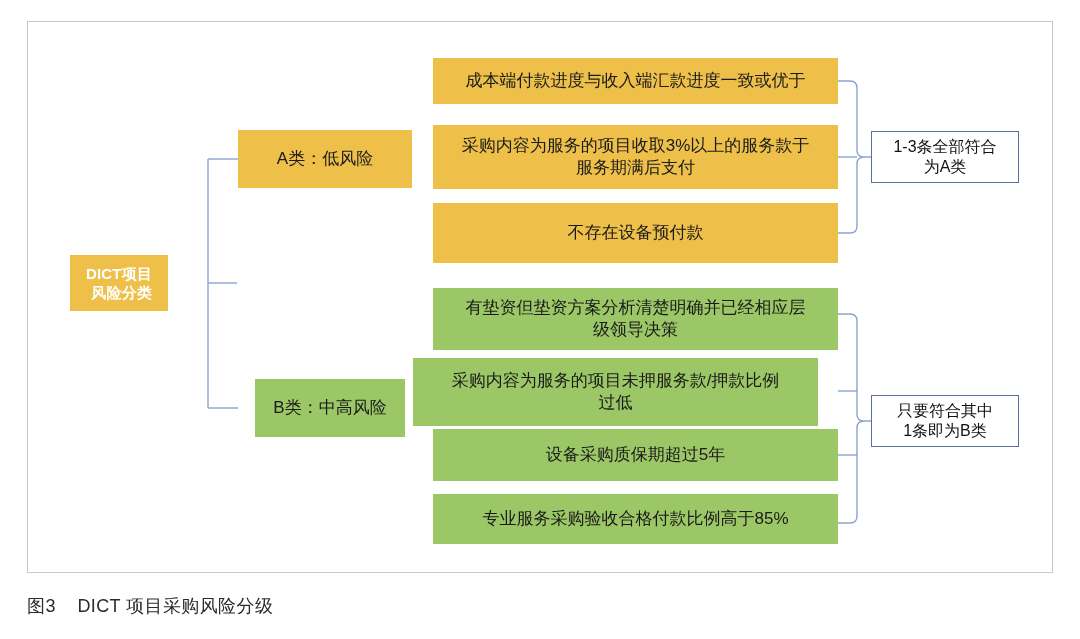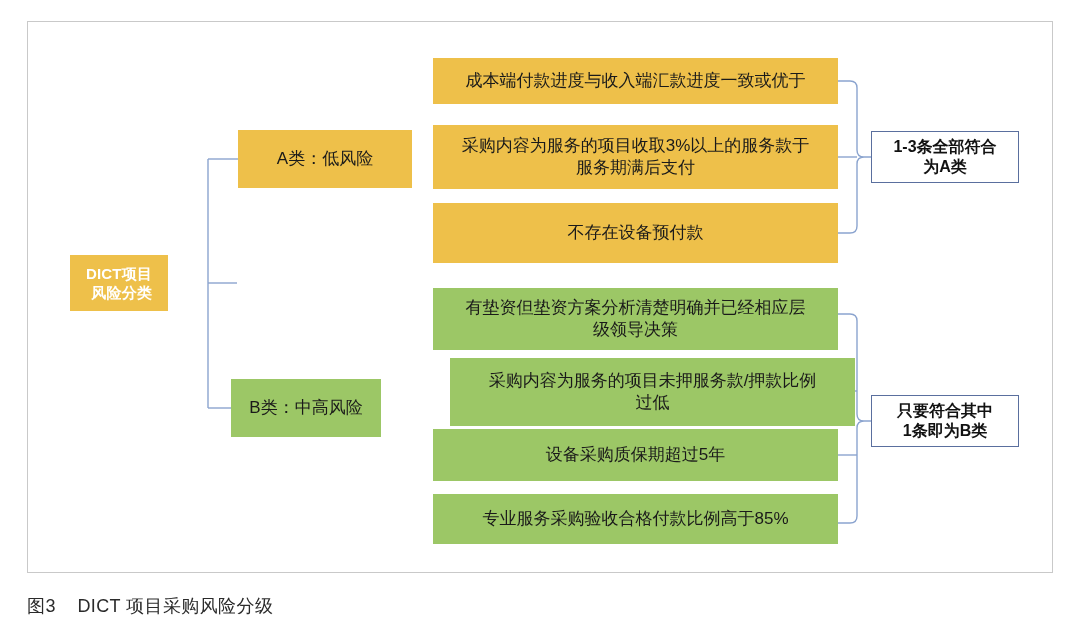--- a/index.html
+++ b/index.html
@@ -83,21 +83,21 @@
     background: #9cc766;
     color: #1a1a1a;
     font-size: 17px;
   }
 
   .node.result {
     background: #ffffff;
     border: 1.6px solid #5a6f9e;
     color: #111111;
     font-size: 16px;
-    font-weight: bold;
+    font-weight: normal;
   }
 
   
   #caption {
     position: absolute;
     left: 27px;
     top: 594px;
     font-size: 18px;
     color: #2b2b2b;
     letter-spacing: 0.4px;
@@ -135,33 +135,33 @@
     <path d="M 838 391 L 857 391"></path>
     <path d="M 838 455 L 857 455"></path>
   </g>
 </svg>
 
 <div class="node root" style="left:70px; top:255px; width:98px; height:56px;">DICT项目
 风险分类</div>
 
 <div class="node cat-a" style="left:238px; top:130px; width:174px; height:58px;">A类：低风险</div>
 
-<div class="node cat-b" style="left:231px; top:379px; width:150px; height:58px;">B类：中高风险</div>
+<div class="node cat-b" style="left:255px; top:379px; width:150px; height:58px;">B类：中高风险</div>
 
 <div class="node item-orange" style="left:433px; top:58px; width:405px; height:46px;text-align:right;">成本端付款进度与收入端汇款进度一致或优于</div>
 
 <div class="node item-orange" style="left:433px; top:125px; width:405px; height:64px;">采购内容为服务的项目收取3%以上的服务款于
 服务期满后支付</div>
 
 <div class="node item-orange" style="left:433px; top:203px; width:405px; height:60px;">不存在设备预付款</div>
 
 <div class="node item-green" style="left:433px; top:288px; width:405px; height:62px;">有垫资但垫资方案分析清楚明确并已经相应层
 级领导决策</div>
 
-<div class="node item-green" style="left:450px; top:358px; width:405px; height:68px;">采购内容为服务的项目未押服务款/押款比例
+<div class="node item-green" style="left:413px; top:358px; width:405px; height:68px;">采购内容为服务的项目未押服务款/押款比例
 过低</div>
 
 <div class="node item-green" style="left:433px; top:429px; width:405px; height:52px;">设备采购质保期超过5年</div>
 
 <div class="node item-green" style="left:433px; top:494px; width:405px; height:50px;">专业服务采购验收合格付款比例高于85%</div>
 
 <div class="node result" style="left:871px; top:131px; width:148px; height:52px;">1-3条全部符合
 为A类</div>
 
 <div class="node result" style="left:871px; top:395px; width:148px; height:52px;">只要符合其中

